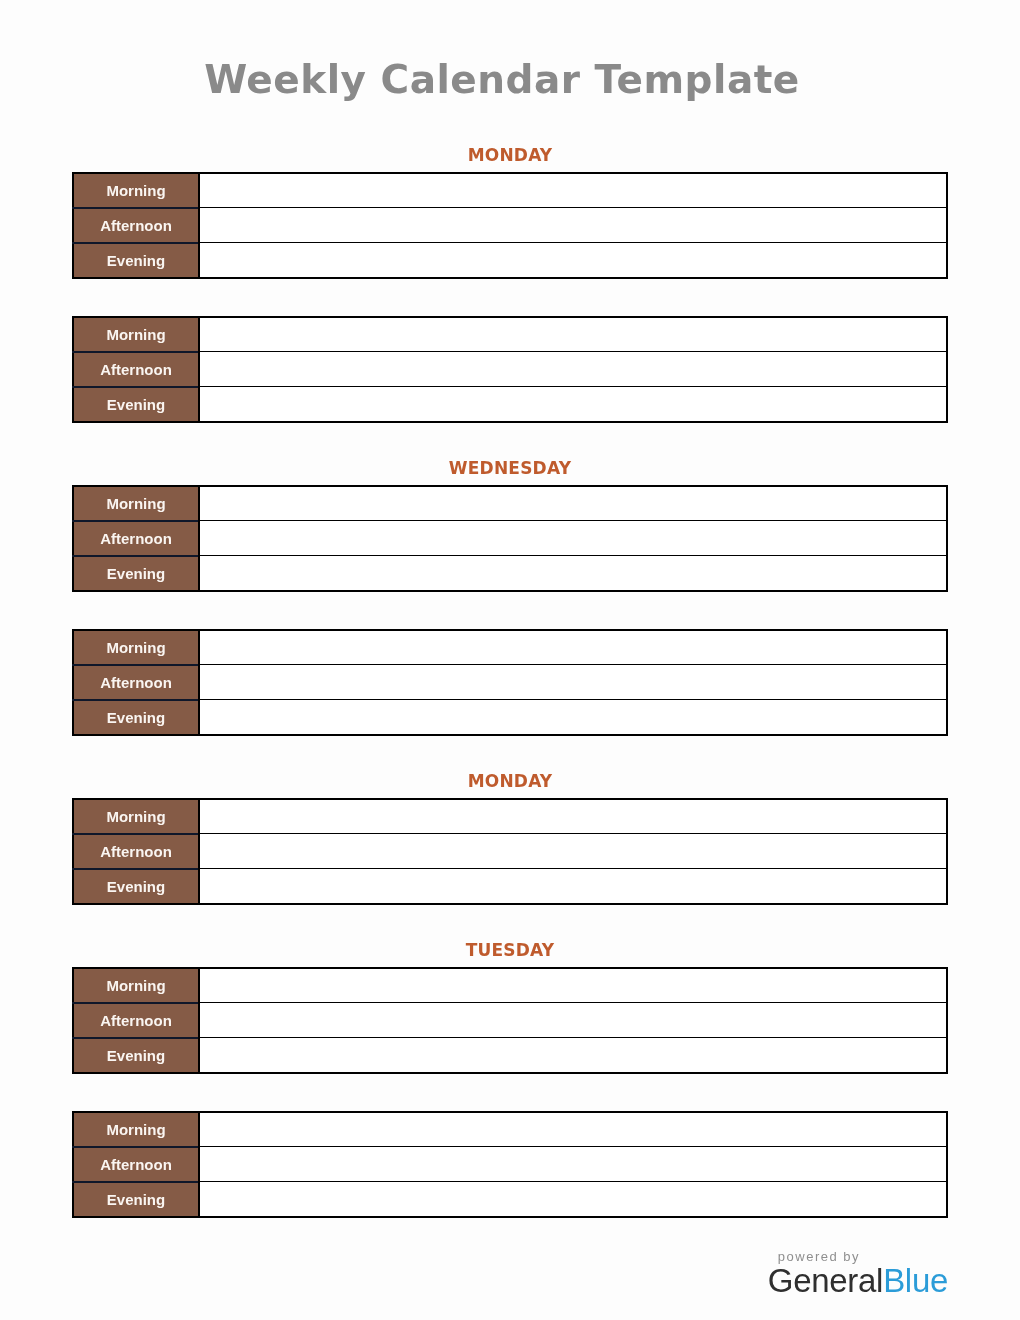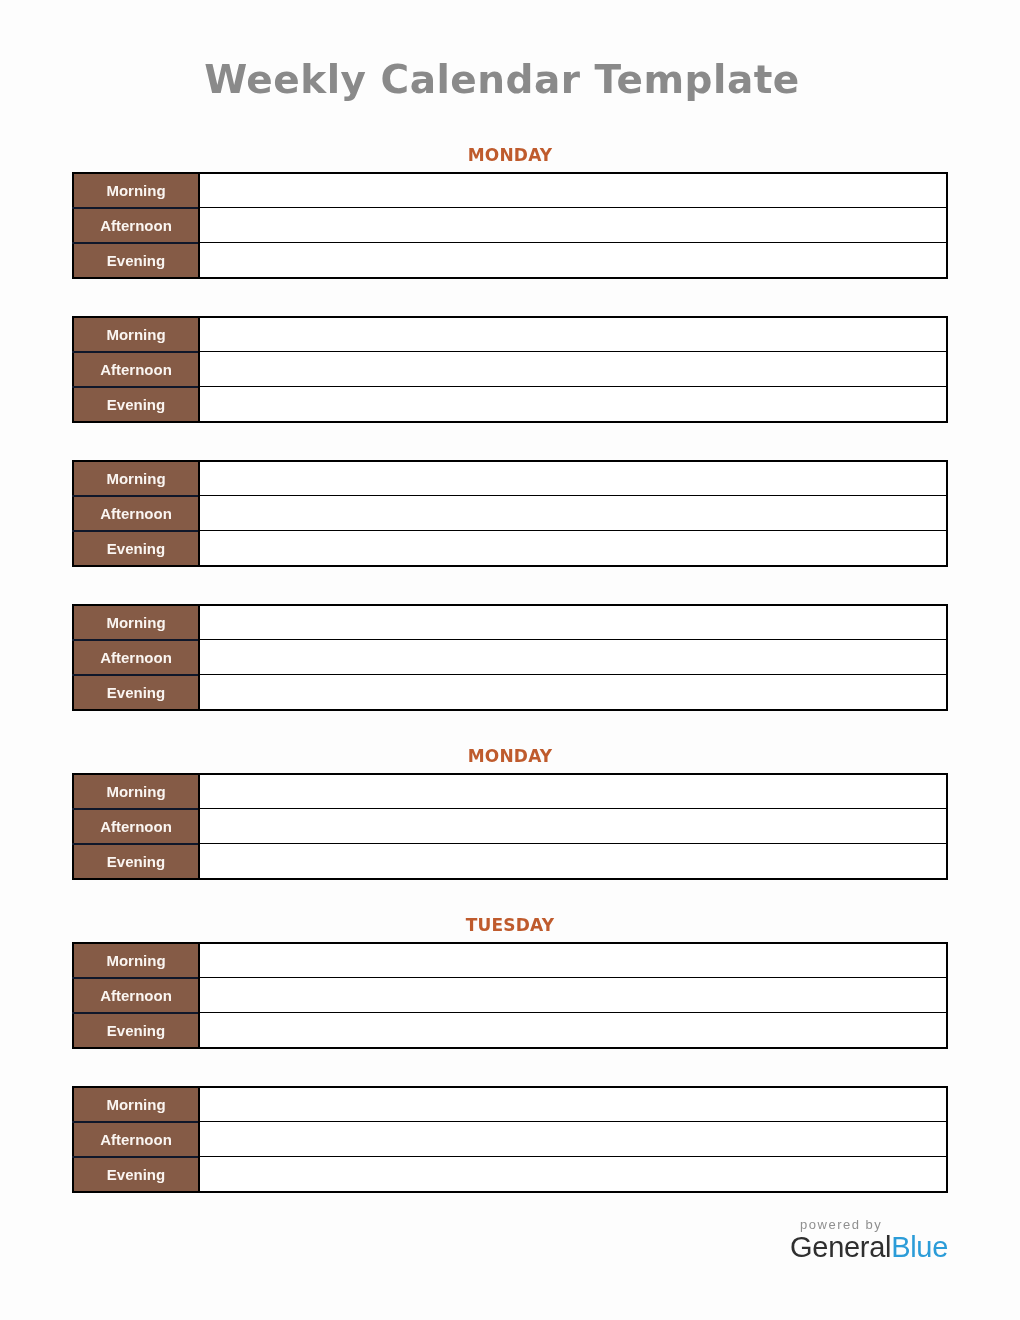--- a/index.html
+++ b/index.html
@@ -64,34 +64,34 @@
     border-right:2px solid var(--border-black);
     border-top:2px solid #0f172a;
   }
   td.value-cell{
     background:#ffffff;
     border-top:1px solid var(--border-black);
   }
   tr:first-child td.label-cell,
   tr:first-child td.value-cell{border-top:none;}
   .footer{
-    margin:24px 72px 0 auto;
+    margin:31px 72px 0 auto;
     width:876px;
     display:flex;
     justify-content:flex-end;
   }
   .brand-block{text-align:left;}
   .powered-by{
     margin-left:10px;
     font-size:13px;
     letter-spacing:1.5px;
     color:var(--powered-gray);
   }
   .brand{
-    font-size:29px;
+    font-size:33px;
     line-height:1.05;
     letter-spacing:-0.3px;
   }
   .brand-left{color:var(--brand-dark);}
   .brand-right{color:var(--brand-blue);}
 </style>
 </head>
 <body>
 
 <div class="page">
@@ -132,20 +132,21 @@
           </tr>
           <tr>
             <td class="label-cell">Evening</td>
             <td class="value-cell"></td>
           </tr>
         </tbody>
       </table>
     </section>
 
     <section class="day-section">
+      <h2 class="day-heading">WEDNESDAY</h2>
       <table class="day-table">
         <tbody>
           <tr>
             <td class="label-cell">Morning</td>
             <td class="value-cell"></td>
           </tr>
           <tr>
             <td class="label-cell">Afternoon</td>
             <td class="value-cell"></td>
           </tr>

